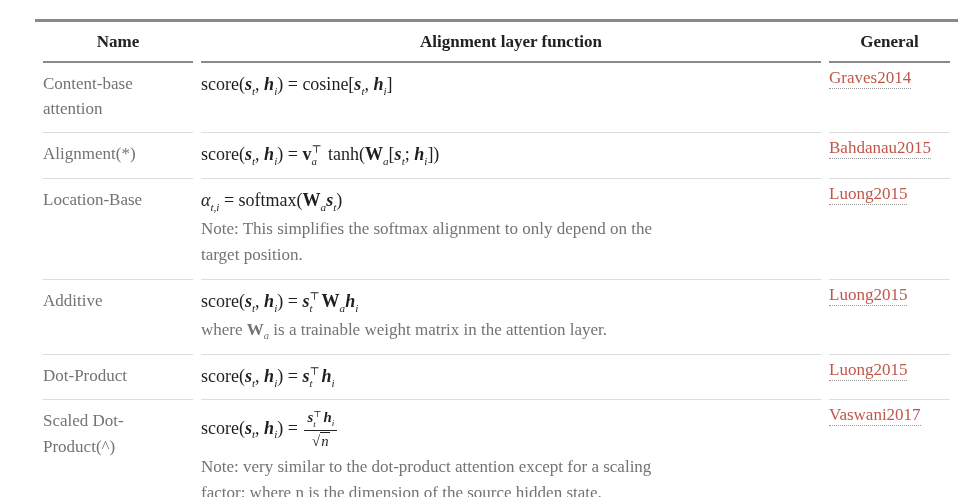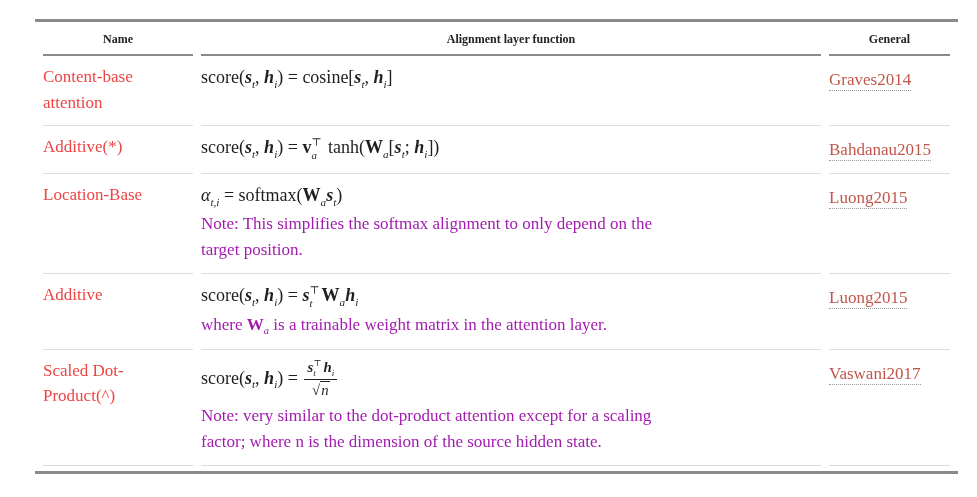--- a/index.html
+++ b/index.html
@@ -21,51 +21,51 @@
     border-collapse: separate;
     border-spacing: 8px 0;
     margin: 0 0 5px 0;
     table-layout: fixed;
   }
   col.c-name { width: 150px; }
   col.c-formula { width: 620px; }
   col.c-cite { width: auto; }
   th {
     font-weight: bold;
-    font-size: 12px;
+    font-size: 17px;
     color: #222222;
     border-bottom: 2px solid #8a8a8a;
     padding: 9px 0 7px 0;
     line-height: 1.35;
   }
   td {
     vertical-align: top;
     border-bottom: 1px solid #dddddd;
     padding: 8px 0 10px 0;
     font-size: 17px;
     line-height: 1.5;
   }
   .name-cell {
-    color: #ef4444;
+    color: #737373;
     overflow-wrap: break-word;
   }
   .formula {
     font-size: 18px;
     color: #1f1f1f;
     line-height: 1.45;
     white-space: nowrap;
   }
   .formula sub, .note sub {
     font-size: 0.62em;
     font-style: italic;
     line-height: 0;
   }
   .note {
     font-size: 17px;
-    color: #a21caf;
+    color: #737373;
     line-height: 1.55;
     margin-top: 3px;
   }
   .it { font-style: italic; }
   .bi { font-weight: bold; font-style: italic; }
   .bf { font-weight: bold; }
   .supsub {
     display: inline-block;
     vertical-align: -0.5em;
     font-size: 0.6em;
@@ -79,21 +79,21 @@
     display: inline-block;
     vertical-align: -0.8em;
     text-align: center;
     font-size: 0.82em;
     line-height: 1.25;
     margin-left: 2px;
   }
   .frac .num { display: block; border-bottom: 1.4px solid #222; padding: 0 3px 1px 3px; }
   .frac .den { display: block; padding-top: 1px; }
   .ol { border-top: 1.4px solid #222; padding: 0 1px; font-style: italic; }
-  .cite-cell { padding-top: 11px; }
+  .cite-cell { padding-top: 2px; }
   .cite-link {
     color: #bf564a;
     text-decoration: none;
     border-bottom: 1px dotted #9a9a9a;
     padding-bottom: 1px;
     cursor: pointer;
     font-size: 17px;
     white-space: nowrap;
   }
 </style>
@@ -116,21 +116,21 @@
     </thead>
     <tbody>
         <tr>
           <td class="name-cell">Content-base attention</td>
           <td class="formula-cell">
             <div class="formula">score(<span class="bi">s</span><sub>t</sub>, <span class="bi">h</span><sub>i</sub>) = cosine[<span class="bi">s</span><sub>t</sub>, <span class="bi">h</span><sub>i</sub>]</div>
           </td>
           <td class="cite-cell"><a class="cite-link">Graves2014</a></td>
         </tr>
         <tr>
-          <td class="name-cell">Additive(*)</td>
+          <td class="name-cell">Alignment(*)</td>
           <td class="formula-cell">
             <div class="formula">score(<span class="bi">s</span><sub>t</sub>, <span class="bi">h</span><sub>i</sub>) = <span class="bf">v</span><span class="supsub"><span class="a">⊤</span><span class="b">a</span></span> tanh(<span class="bf">W</span><sub>a</sub>[<span class="bi">s</span><sub>t</sub>; <span class="bi">h</span><sub>i</sub>])</div>
           </td>
           <td class="cite-cell"><a class="cite-link">Bahdanau2015</a></td>
         </tr>
         <tr>
           <td class="name-cell">Location-Base</td>
           <td class="formula-cell">
             <div class="formula"><span class="it">α</span><sub>t,i</sub> = softmax(<span class="bf">W</span><sub>a</sub><span class="bi">s</span><sub>t</sub>)</div>
             <div class="note">Note: This simplifies the softmax alignment to only depend on the<br>target position.</div>
@@ -139,20 +139,27 @@
         </tr>
         <tr>
           <td class="name-cell">Additive</td>
           <td class="formula-cell">
             <div class="formula">score(<span class="bi">s</span><sub>t</sub>, <span class="bi">h</span><sub>i</sub>) = <span class="bi">s</span><span class="supsub"><span class="a">⊤</span><span class="b">t</span></span><span class="bf">W</span><sub>a</sub><span class="bi">h</span><sub>i</sub></div>
             <div class="note">where <span class="bf">W</span><sub>a</sub> is a trainable weight matrix in the attention layer.</div>
           </td>
           <td class="cite-cell"><a class="cite-link">Luong2015</a></td>
         </tr>
         <tr>
+          <td class="name-cell">Dot-Product</td>
+          <td class="formula-cell">
+            <div class="formula">score(<span class="bi">s</span><sub>t</sub>, <span class="bi">h</span><sub>i</sub>) = <span class="bi">s</span><span class="supsub"><span class="a">⊤</span><span class="b">t</span></span><span class="bi">h</span><sub>i</sub></div>
+          </td>
+          <td class="cite-cell"><a class="cite-link">Luong2015</a></td>
+        </tr>
+        <tr>
           <td class="name-cell">Scaled Dot-Product(^)</td>
           <td class="formula-cell">
             <div class="formula">score(<span class="bi">s</span><sub>t</sub>, <span class="bi">h</span><sub>i</sub>) = <span class="frac"><span class="num"><span class="bi">s</span><span class="supsub"><span class="a">⊤</span><span class="b">t</span></span><span class="bi">h</span><sub>i</sub></span><span class="den">√<span class="ol">n</span></span></span></div>
             <div class="note">Note: very similar to the dot-product attention except for a scaling<br>factor; where n is the dimension of the source hidden state.</div>
           </td>
           <td class="cite-cell"><a class="cite-link">Vaswani2017</a></td>
         </tr>
       </tbody>
   </table>
 </div>

